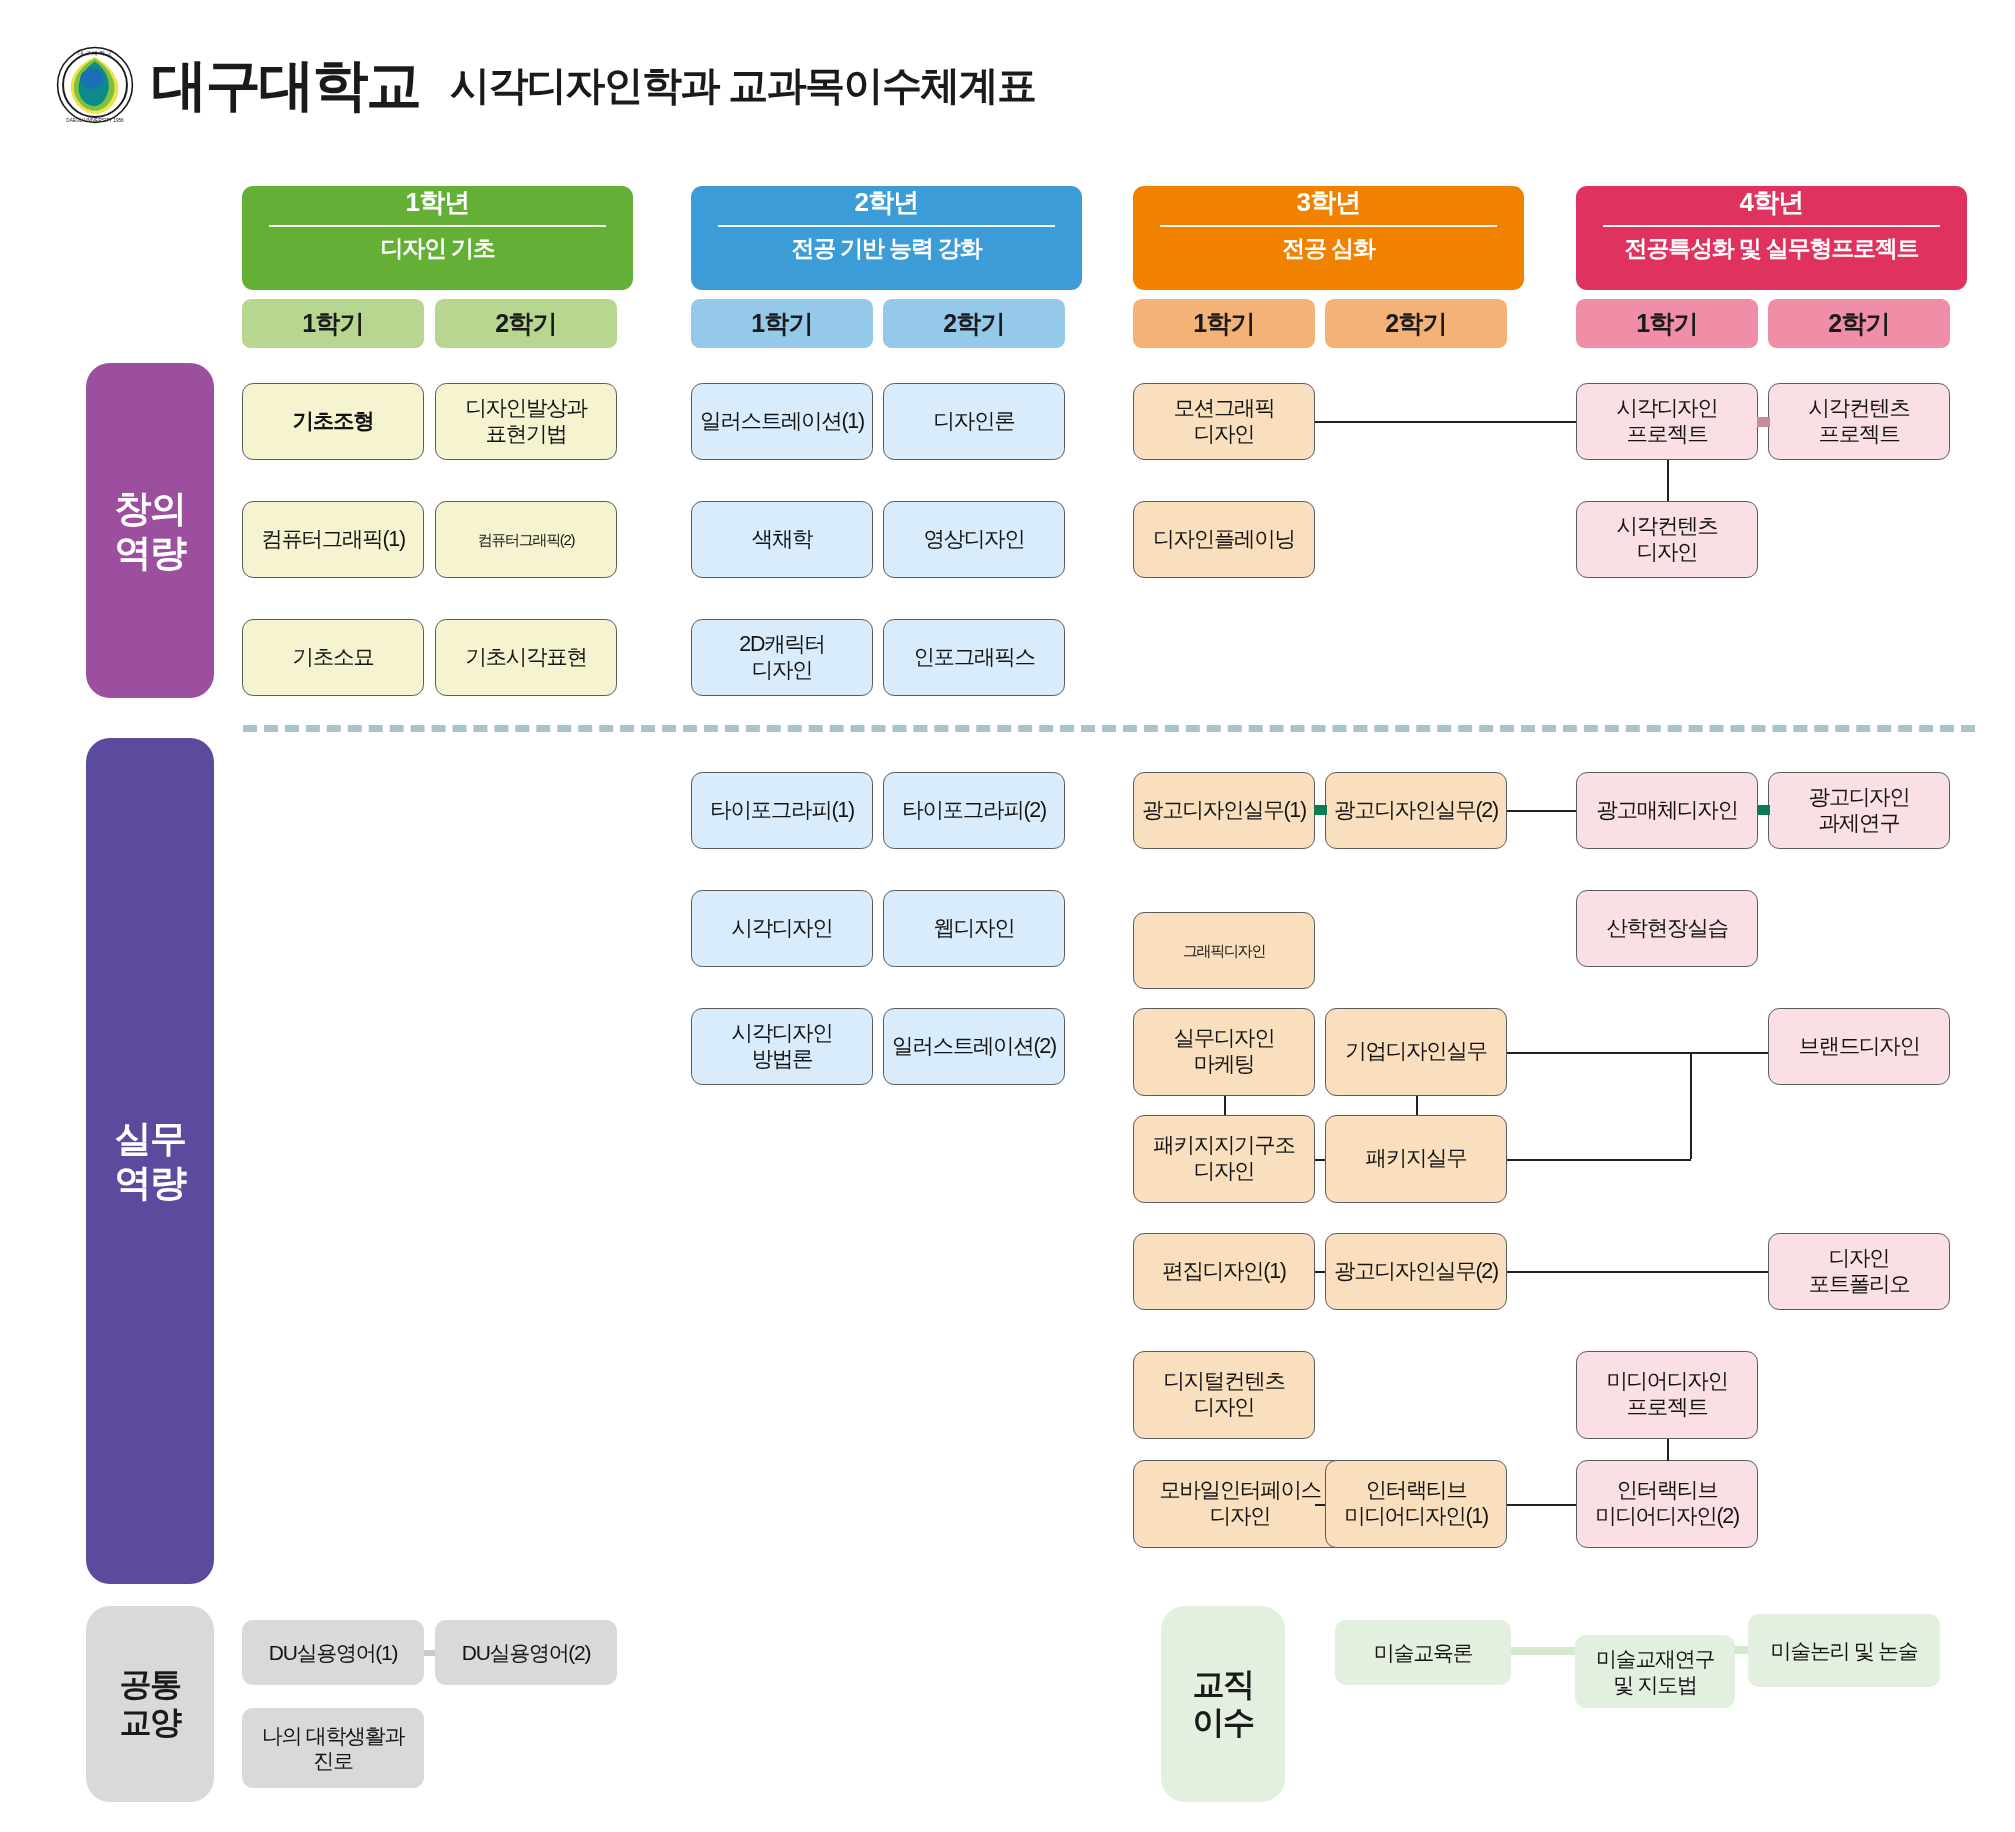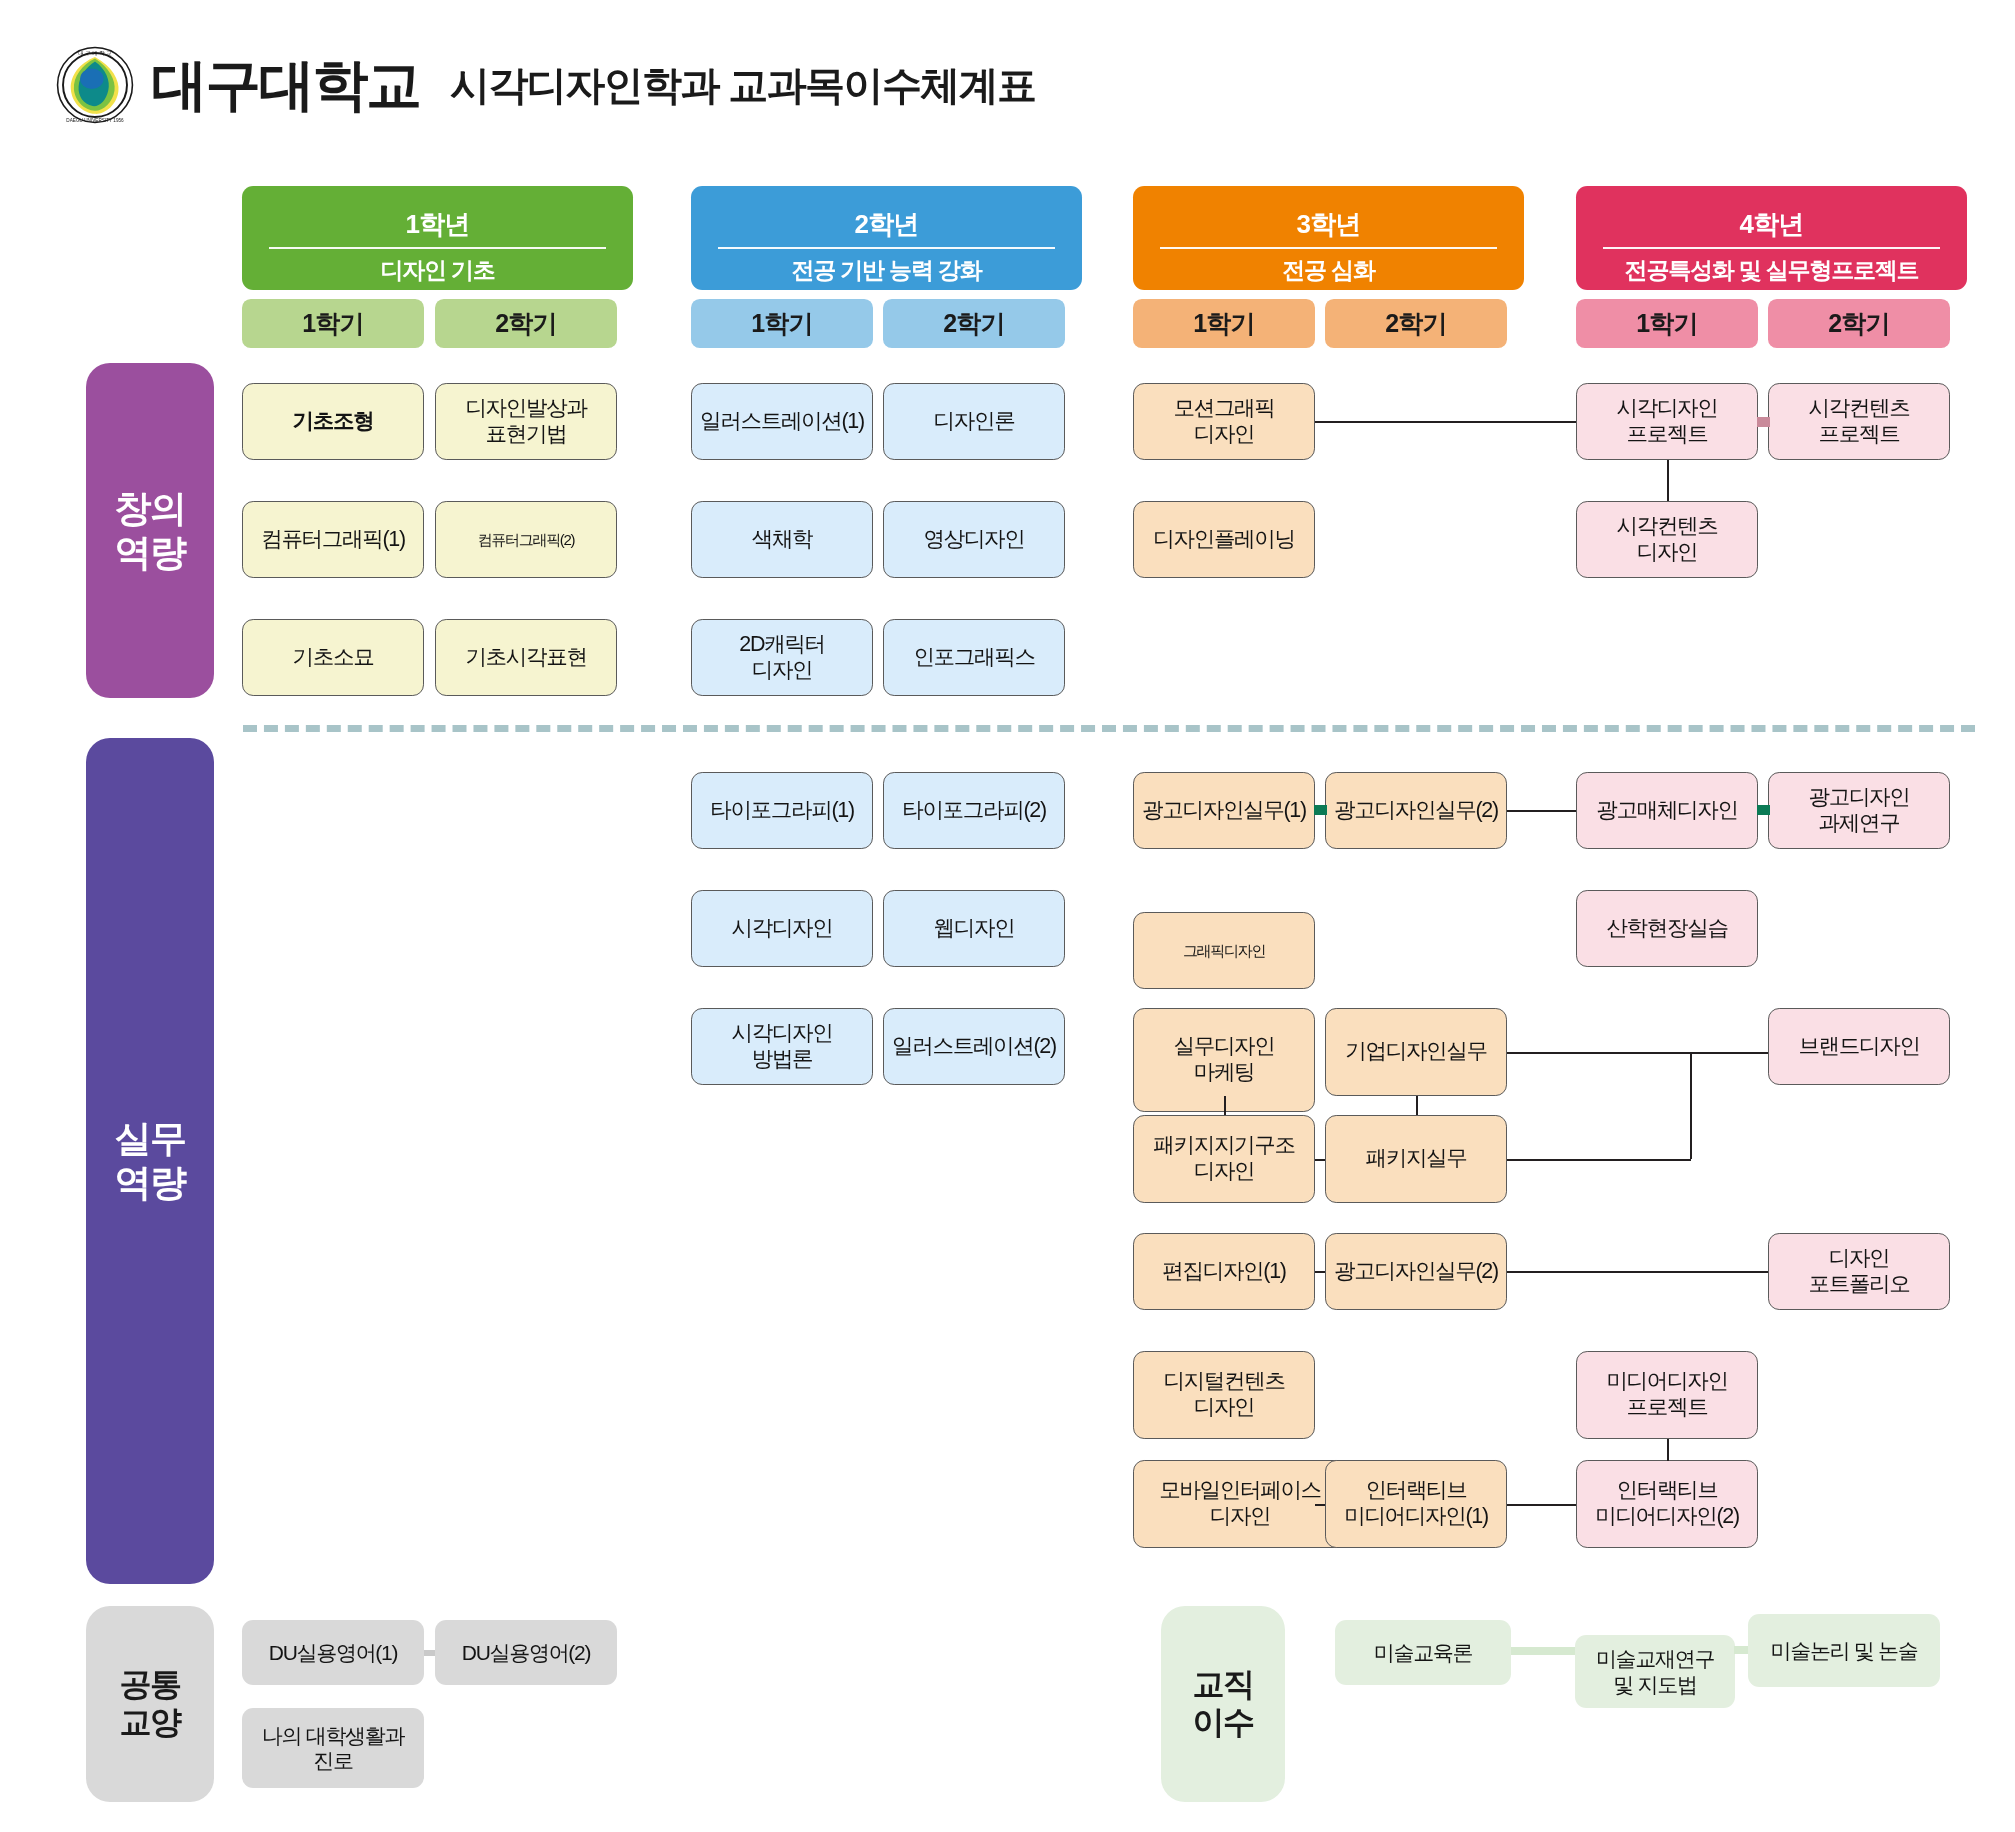--- a/index.html
+++ b/index.html
@@ -9,21 +9,21 @@
     -webkit-font-smoothing:antialiased;
   }
   
   #header{position:absolute;left:56px;top:46px;display:flex;align-items:center;gap:17.6px;}
   #logo{width:78px;height:78px;flex:0 0 auto;position:relative;}
   #title-univ{font-size:56px;font-weight:bold;color:#1a1a1a;letter-spacing:-2.4px;line-height:1;}
   #title-sub{font-size:40px;font-weight:bold;color:#1a1a1a;letter-spacing:-1.6px;line-height:1;margin-left:12.8px;}
 
   
   .year-head{position:absolute;border-radius:11.2px;color:#fff;text-align:center;
-             box-sizing:border-box;padding-top:24px;}
+             box-sizing:border-box;padding-top:2px;}
   .year-head .yname{font-size:26px;font-weight:bold;letter-spacing:-0.8px;line-height:1.15;}
   .year-head .rule{height:2.4px;background:#fff;margin:7.2px 27px 7.2px 27px;opacity:.95;}
   .year-head .ydesc{font-size:23px;font-weight:bold;letter-spacing:-1.2px;line-height:1.15;}
 
   .sem-chip{position:absolute;border-radius:8.8px;text-align:center;color:#1a1a1a;
             font-size:25px;font-weight:bold;letter-spacing:-0.8px;box-sizing:border-box;
             display:flex;align-items:center;justify-content:center;}
 
   
   .sidebar{position:absolute;border-radius:24px;color:#fff;display:flex;align-items:center;
@@ -197,21 +197,21 @@
     </div>
     <div class="conn green" style="left: 1314px; top: 805px; width: 12.8px; height: 9.6px;"></div>
     <div class="conn" style="left: 1507px; top: 810px; width: 69px; height: 2.4px;"></div>
     <div class="conn green" style="left: 1757px; top: 805px; width: 12.8px; height: 9.6px;"></div>
     <div class="card" style="left: 1133px; top: 912px; width: 182px; height: 77px; background: rgb(250, 223, 190); font-size: 15px;">
       <span>그래픽디자인</span>
     </div>
     <div class="card" style="left: 1576px; top: 890px; width: 182px; height: 77px; background: rgb(250, 223, 229); font-size: 21.5px;">
       <span>산학현장실습</span>
     </div>
-    <div class="card" style="left: 1133px; top: 1008px; width: 182px; height: 104px; background: rgb(250, 223, 190); font-size: 21.5px;">
+    <div class="card" style="left: 1133px; top: 1008px; width: 182px; height: 88px; background: rgb(250, 223, 190); font-size: 21.5px;">
       <span>실무디자인<br>마케팅</span>
     </div>
     <div class="card" style="left: 1325px; top: 1008px; width: 182px; height: 88px; background: rgb(250, 223, 190); font-size: 21.5px;">
       <span>기업디자인실무</span>
     </div>
     <div class="card" style="left: 1133px; top: 1115px; width: 182px; height: 88px; background: rgb(250, 223, 190); font-size: 21.5px;">
       <span>패키지지기구조<br>디자인</span>
     </div>
     <div class="card" style="left: 1325px; top: 1115px; width: 182px; height: 88px; background: rgb(250, 223, 190); font-size: 21.5px;">
       <span>패키지실무</span>

